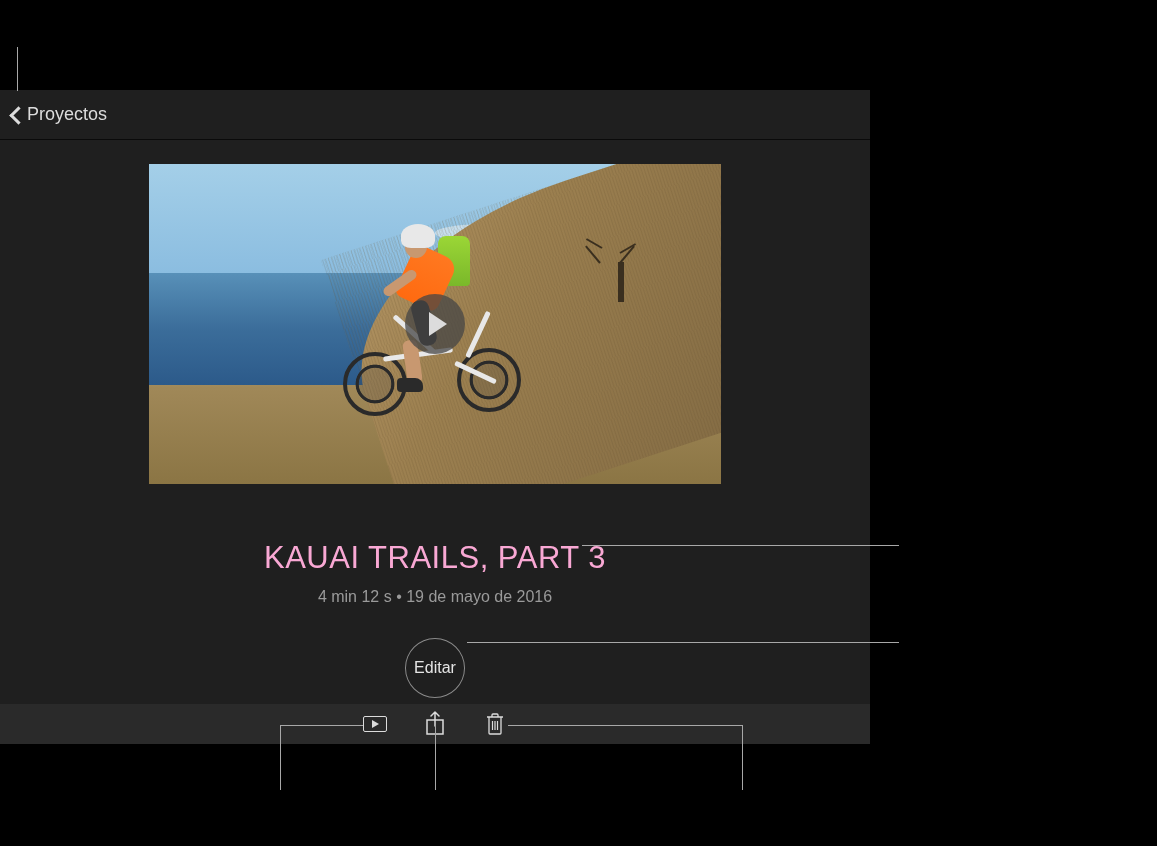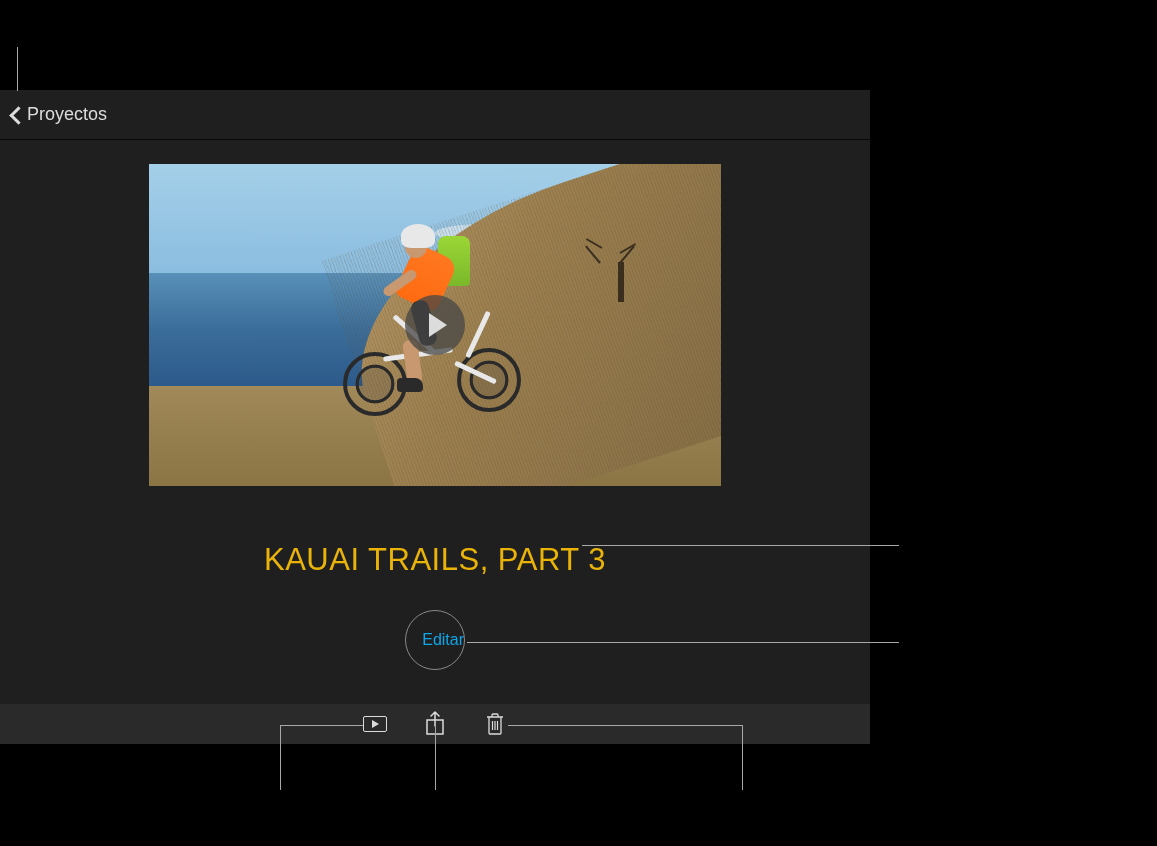--- a/index.html
+++ b/index.html
@@ -312,45 +312,45 @@
       content: "";
       width: 0;
       height: 0;
       border-left: 18px solid #dcdcdc;
       border-top: 12px solid transparent;
       border-bottom: 12px solid transparent;
       margin-left: 5px;
     }
     
     .project-title {
-      color: #eab308;
+      color: #f9a8d4;
       font-size: 31px;
       font-weight: 400;
       letter-spacing: 0.5px;
       margin-top: 56px;
       font-family: "Helvetica Neue", Helvetica, Arial, sans-serif;
     }
     
     .project-meta {
       color: #9a9a9a;
       font-size: 16px;
       margin-top: 12px;
     }
     
     .edit-button {
       width: 60px;
       height: 60px;
       border: 1px solid #8a8a8a;
       border-radius: 50%;
       background: transparent;
-      color: #0ea5e9;
+      color: #e5e5e5;
       font-size: 16px;
       display: flex;
       align-items: center;
-      justify-content: flex-end;
+      justify-content: center;
       margin-top: 32px;
       cursor: pointer;
     }
     
     .bottom-bar {
       position: absolute;
       bottom: 0;
       width: 100%;
       height: 40px;
       background: #2a2a2a;
@@ -451,20 +451,21 @@
           <div class="leg-upper"></div>
           <div class="leg-lower"></div>
           <div class="shoe"></div>
         </div>
       </div>
       <div class="play-overlay"></div>
     </div>
 
     <div class="project-title">KAUAI TRAILS, PART 3</div>
 
+    <div class="project-meta">4 min 12 s • 19 de mayo de 2016</div>
 
     <div class="edit-button">
       <span>Editar</span>
     </div>
 
   </div>
 
   <div class="bottom-bar">
     <div class="bar-icon">
       <div class="play-rect"></div>

